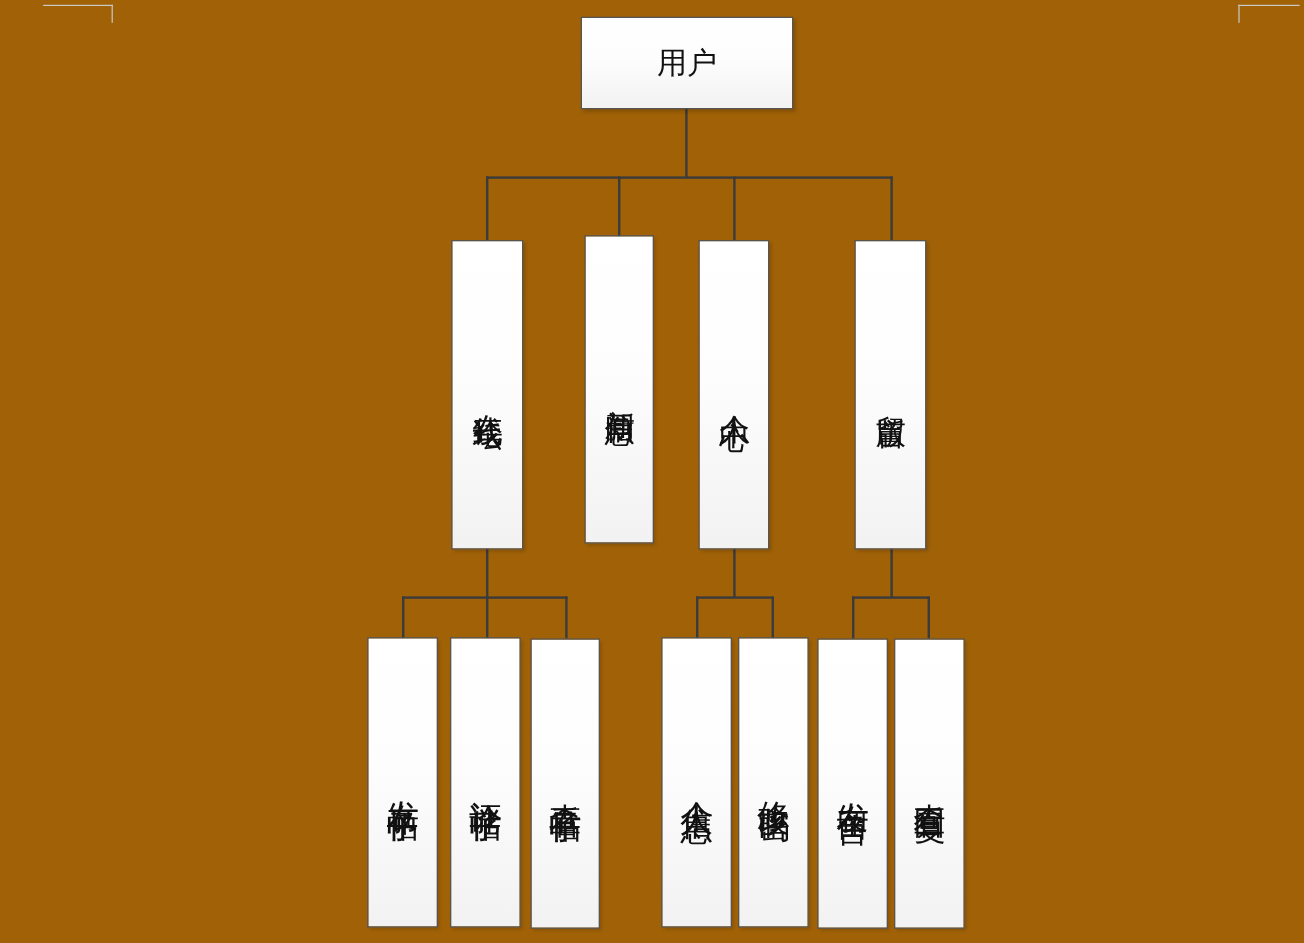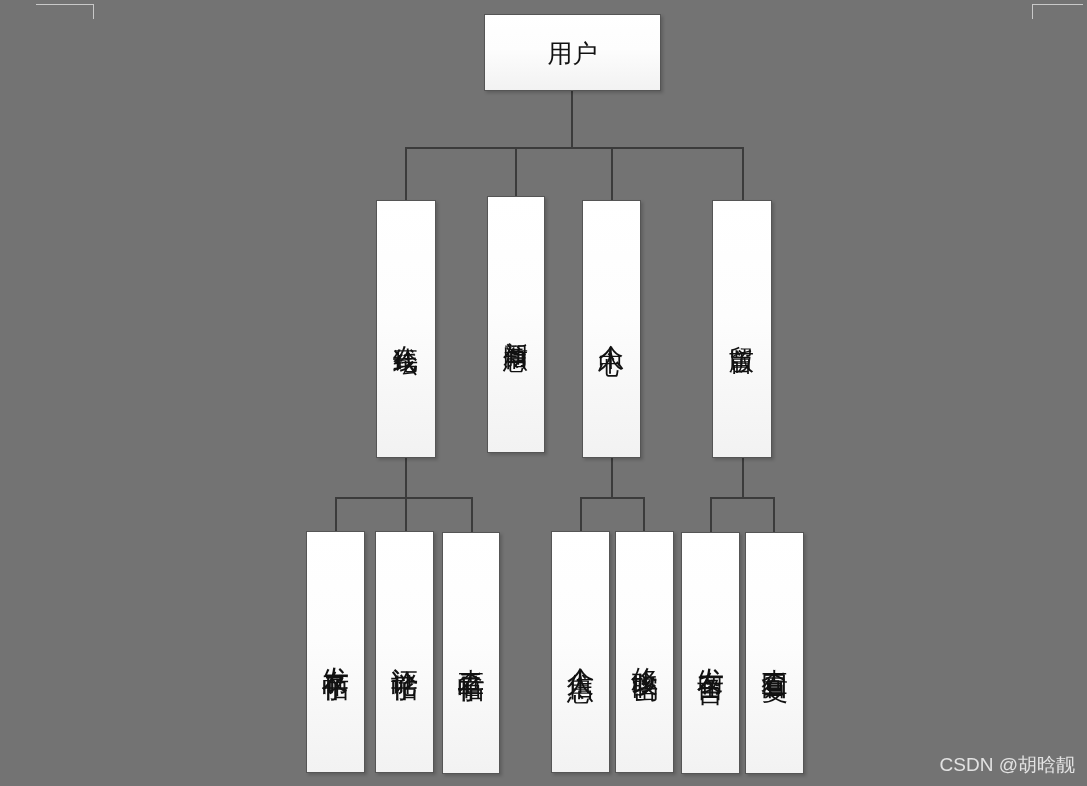--- a/index.html
+++ b/index.html
@@ -10,21 +10,21 @@
   body {
     width: 1087px;
     height: 786px;
     font-family: "Liberation Sans", "DejaVu Sans", sans-serif;
     overflow: hidden;
   }
   #canvas {
     position: relative;
     width: 1087px;
     height: 786px;
-    background: #737373;
+    background: #a16207;
   }
 
   
   .corner-guide {
     position: absolute;
     border-color: #c9c9c9;
     border-style: solid;
   }
   .corner-guide.tl {
     left: 36px; top: 4px;
@@ -159,15 +159,14 @@
     <span class="label">修改密码</span>
   </div>
 
   <div class="node vert lvl3" style="left:681px; top:532px; width:59px; height:242px;">
     <span class="label">发布留言</span>
   </div>
   <div class="node vert lvl3" style="left:745px; top:532px; width:59px; height:242px;">
     <span class="label">查看回复</span>
   </div>
 
-  <div id="watermark">CSDN @胡晗靓</div>
 
 </div>
 
 </body></html>

